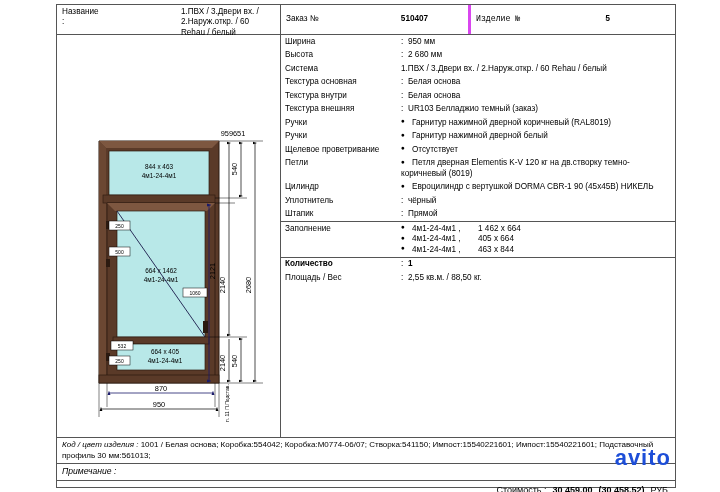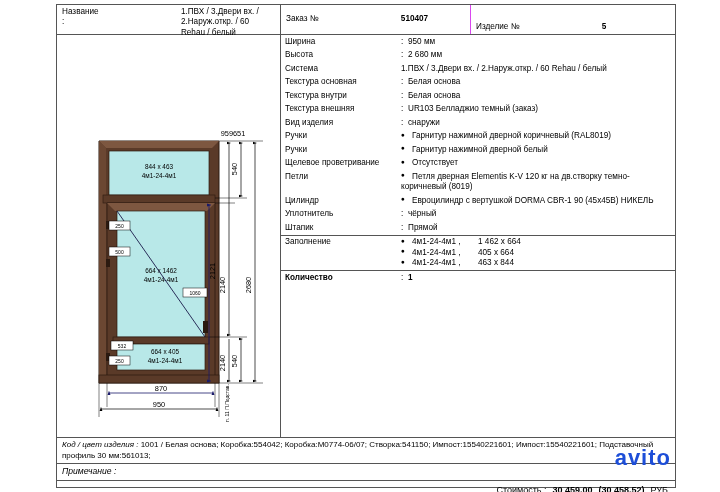--- a/index.html
+++ b/index.html
@@ -4,22 +4,22 @@
 <style>
   html,body{margin:0;padding:0;background:#ffffff;}
   body{width:720px;height:492px;font-family:"Liberation Sans",sans-serif;color:#000;overflow:hidden;}
   .page{position:relative;width:720px;height:492px;background:#fff;}
   .sheet{position:absolute;left:56px;top:4px;width:620px;height:484px;border:1px solid #555;background:#fff;box-sizing:border-box;}
 
   
   .hdr{display:flex;border-bottom:1px solid #555;height:30px;box-sizing:border-box;}
   .hdr-cell{padding:2px 5px;font-size:8.2px;line-height:1.25;box-sizing:border-box;display:flex;align-items:flex-start;gap:40px;}
   .hdr-name{width:224px;border-right:1px solid #555;}
-  .hdr-order{width:190px;border-right:1px solid #d946ef;align-items:center;}
-  .hdr-item{flex:1;align-items:flex-end;}
+  .hdr-order{width:190px;border-right:3px solid #d946ef;align-items:center;}
+  .hdr-item{flex:1;align-items:center;font-family:Liberation Mono, monospace;}
   .b{font-weight:bold;}
 
   
   .body{display:flex;height:402px;box-sizing:border-box;}
   .draw-col{width:224px;border-right:1px solid #555;position:relative;box-sizing:border-box;}
   .spec-col{flex:1;box-sizing:border-box;position:relative;}
 
   
   table.spec{width:100%;border-collapse:collapse;table-layout:fixed;}
   table.spec td{font-size:8.2px;line-height:1.28;padding:1.5px 4px;vertical-align:top;}
@@ -200,24 +200,20 @@
             </tr>
             <tr>
               <td class="k">Текстура внутри</td>
               <td class="v"><span class="colon">:</span><span>Белая основа</span></td>
             </tr>
             <tr>
               <td class="k">Текстура внешняя</td>
               <td class="v"><span class="colon">:</span><span>UR103 Белладжио темный (заказ)</span></td>
             </tr>
             <tr>
-              <td class="k">Вид изделия</td>
-              <td class="v"><span class="colon">:</span><span>снаружи</span></td>
-            </tr>
-            <tr>
               <td class="k">Ручки</td>
               <td class="v"><span class="bullet"></span><span>Гарнитур нажимной дверной коричневый (RAL8019)</span></td>
             </tr>
             <tr>
               <td class="k">Ручки</td>
               <td class="v"><span class="bullet"></span><span>Гарнитур нажимной дверной белый</span></td>
             </tr>
             <tr class="tall">
               <td class="k">Щелевое проветривание</td>
               <td class="v"><span class="bullet"></span><span>Отсутствует</span></td>
@@ -245,20 +241,24 @@
                 <div class="fl"><span class="bullet"></span><span class="gl">4м1-24-4м1 ,</span><span>1 462 x 664</span></div>
                 <div class="fl"><span class="bullet"></span><span class="gl">4м1-24-4м1 ,</span><span>405 x 664</span></div>
                 <div class="fl"><span class="bullet"></span><span class="gl">4м1-24-4м1 ,</span><span>463 x 844</span></div>
               </td>
             </tr>
 
             <tr class="sep tall">
               <td class="k b">Количество</td>
               <td class="v"><span class="colon">:</span><span class="b">1</span></td>
             </tr>
+            <tr>
+              <td class="k">Площадь / Вес</td>
+              <td class="v"><span class="colon">:</span><span>2,55 кв.м. / 88,50 кг.</span></td>
+            </tr>
           </tbody>
         </table>
       </div>
     </div>
 
     <div class="codes">
       <i>Код / цвет изделия :</i>
       <span>1001 / Белая основа;   Коробка:554042;   Коробка:M0774-06/07;   Створка:541150;   Импост:15540221601;   Импост:15540221601;   Подставочный профиль 30 мм:561013;</span>
     </div>
     <div class="note">

